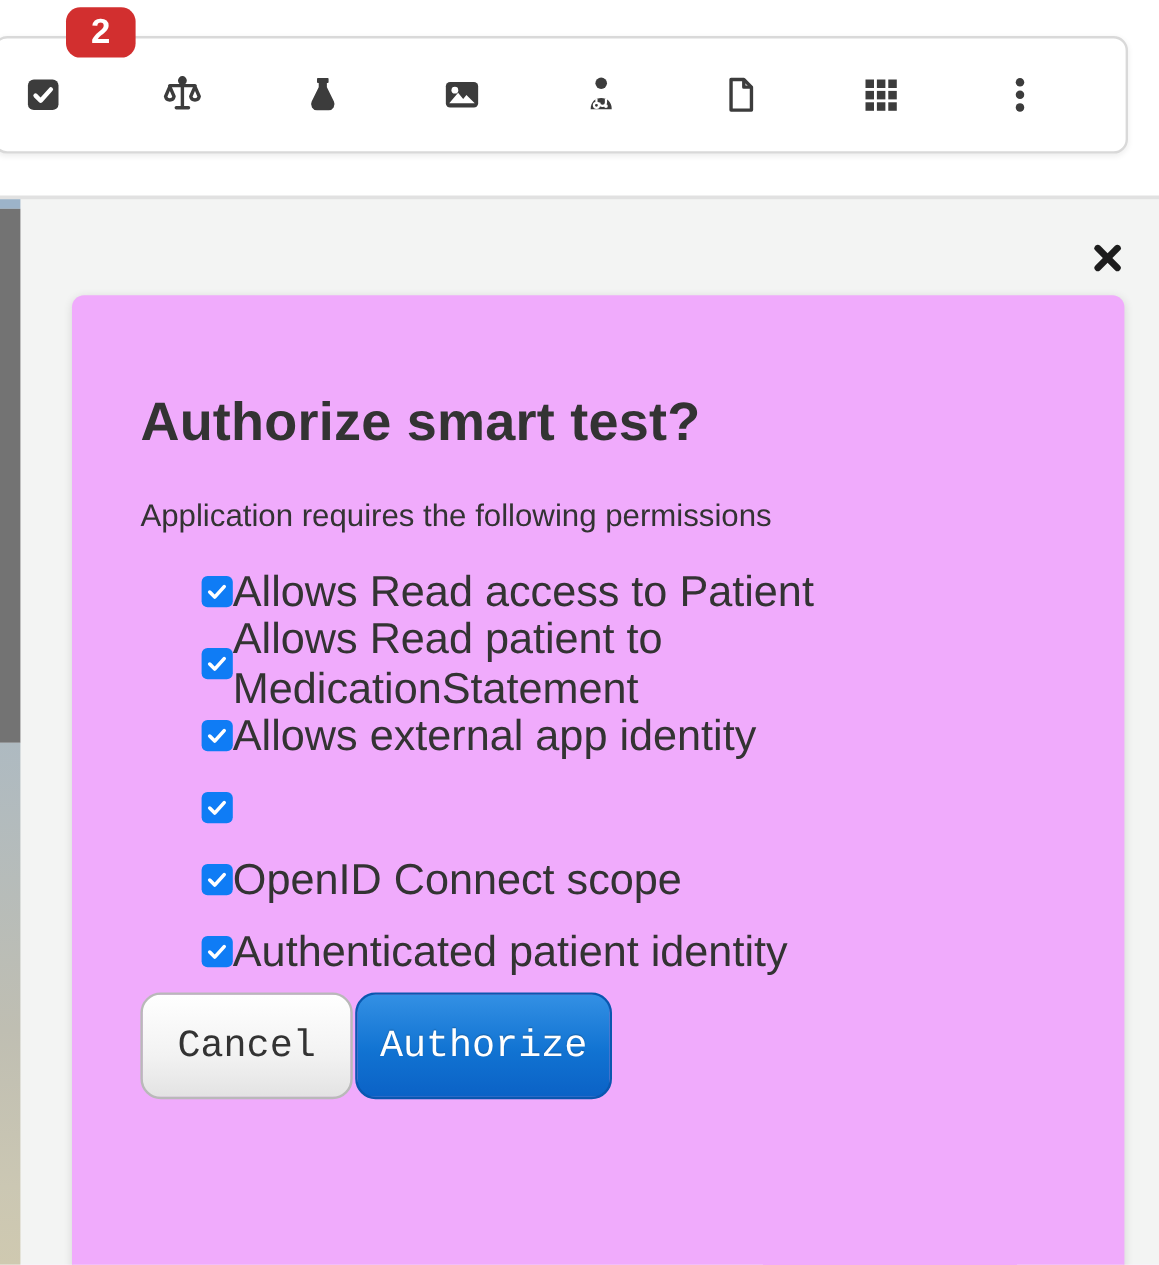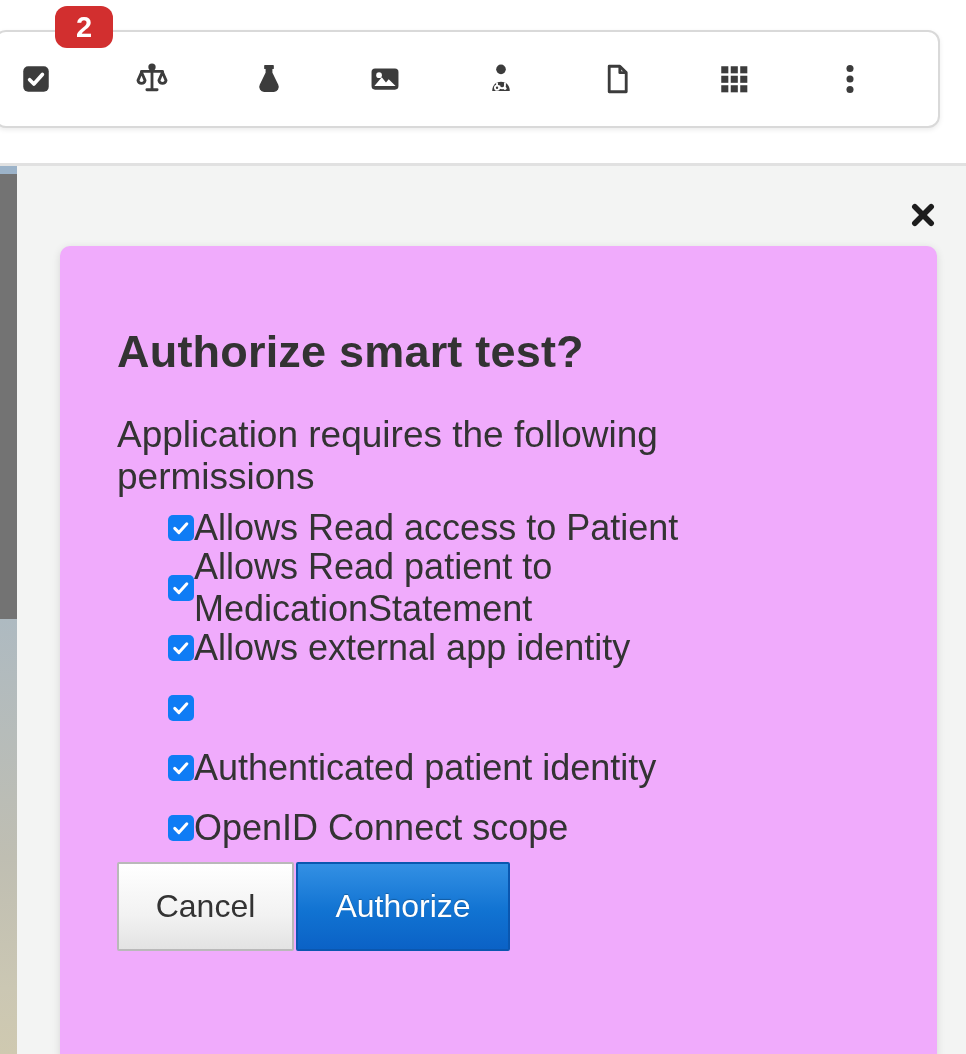--- a/index.html
+++ b/index.html
@@ -89,22 +89,23 @@
     padding: 80px 86px 0 57px;
   }
   .card h1 {
     font-size: 45px;
     font-weight: bold;
     color: #333;
     letter-spacing: 0.2px;
     margin-bottom: 36px;
   }
   .card .subtitle {
-    font-size: 37px;
-    color: #333;
+    font-size: 26px;
+    color: #333;
+    margin-bottom: 18px;
   }
   .permissions {
     list-style: none;
     padding-left: 51px;
   }
   .perm-row {
     height: 60px;
     display: flex;
     align-items: center;
   }
@@ -122,23 +123,23 @@
     color: #333;
   }
 
   .button-row {
     margin-top: 4px;
     display: flex;
     align-items: center;
   }
   .btn {
     height: 89px;
-    border-radius: 2px;
+    border-radius: 17px;
     font-size: 32px;
-    font-family: Liberation Sans, sans-serif;
+    font-family: Liberation Mono, monospace;
     cursor: pointer;
   }
   .btn-cancel {
     width: 177px;
     background: linear-gradient(180deg, #ffffff 0%, #f2f2f2 60%, #e3e3e3 100%);
     border: 2px solid #b9b9b9;
     color: #333;
   }
   .btn-authorize {
     width: 214px;
@@ -271,29 +272,29 @@
               <polyline points="4.5,12.5 9.5,17.5 19,7" fill="none" stroke="#fff" stroke-width="3.6" stroke-linecap="round" stroke-linejoin="round"></polyline>
             </svg>
         </span>
       </li>
       <li class="perm-row">
         <span class="checkbox">
           <svg viewBox="0 0 24 24">
               <polyline points="4.5,12.5 9.5,17.5 19,7" fill="none" stroke="#fff" stroke-width="3.6" stroke-linecap="round" stroke-linejoin="round"></polyline>
             </svg>
         </span>
+        <span class="perm-label">OpenID Connect scope</span>
+      </li>
+      <li class="perm-row">
+        <span class="checkbox">
+          <svg viewBox="0 0 24 24">
+              <polyline points="4.5,12.5 9.5,17.5 19,7" fill="none" stroke="#fff" stroke-width="3.6" stroke-linecap="round" stroke-linejoin="round"></polyline>
+            </svg>
+        </span>
         <span class="perm-label">Authenticated patient identity</span>
-      </li>
-      <li class="perm-row">
-        <span class="checkbox">
-          <svg viewBox="0 0 24 24">
-              <polyline points="4.5,12.5 9.5,17.5 19,7" fill="none" stroke="#fff" stroke-width="3.6" stroke-linecap="round" stroke-linejoin="round"></polyline>
-            </svg>
-        </span>
-        <span class="perm-label">OpenID Connect scope</span>
       </li>
     </ul>
 
     <div class="button-row">
       <button class="btn btn-cancel">Cancel</button>
       <button class="btn btn-authorize">Authorize</button>
     </div>
   </div>
 </div>
 

